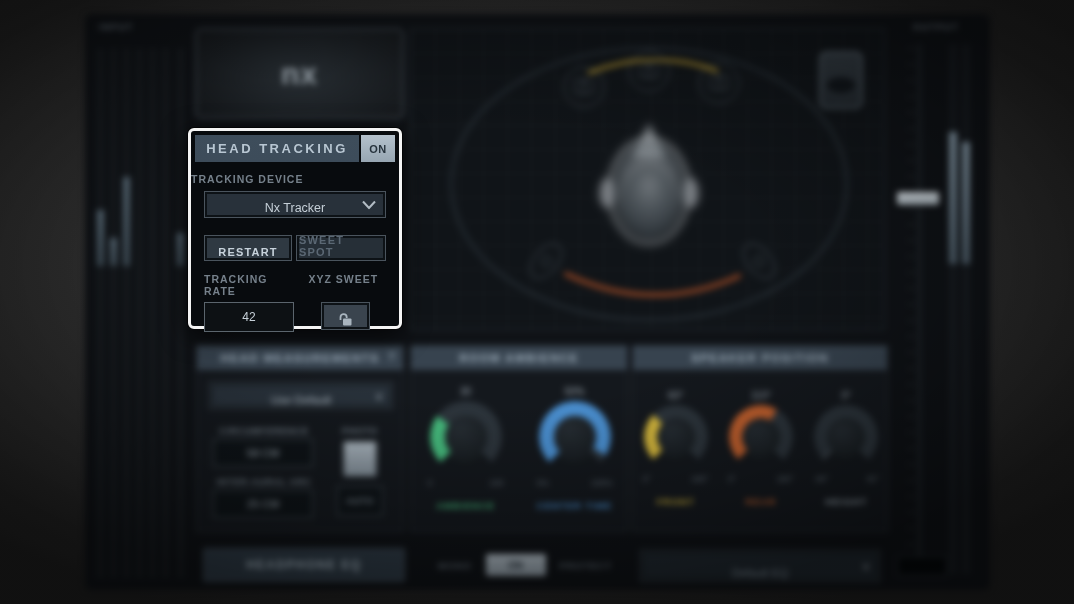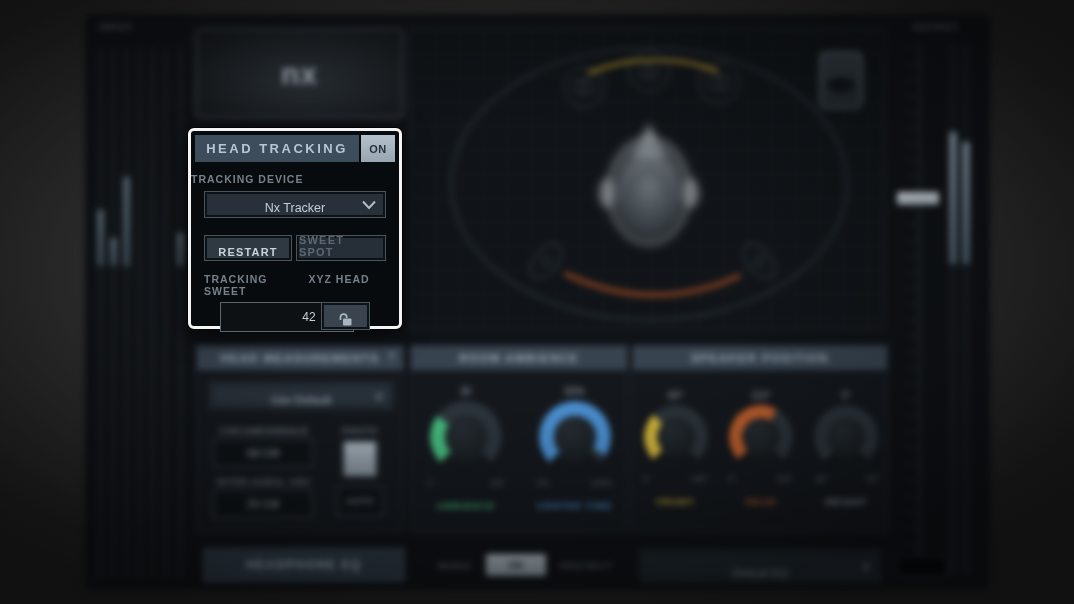--- a/index.html
+++ b/index.html
@@ -84,22 +84,22 @@
   .ht-dd .inner{color:#c5cfd7;font-size:12.5px;}
   .ht-btnrow{display:flex;justify-content:space-between;margin:17px 13px 0 13px;}
   .ht-btn{height:26px;box-sizing:border-box;}
   .ht-btn .inner{font-size:11px;font-weight:bold;letter-spacing:1.2px;}
   .ht-btn.restart{width:88px;}
   .ht-btn.restart .inner{background:#2f3942;color:#c7d2db;}
   .ht-btn.sweet{width:90px;}
   .ht-btn.sweet .inner{background:#262f37;color:#5b6874;}
   .ht-labrow{display:flex;margin:12px 13px 0 13px;}
   .ht-boxrow{position:relative;margin:5px 13px 0 13px;height:28px;}
-  .ht-rate{position:absolute;left:16px;top:0;width:88px;height:28px;border:1px solid #5b656d;background:#0d1114;
-    display:flex;align-items:center;justify-content:center;color:#c6d0d8;font-size:12px;padding-left:44px;}
+  .ht-rate{position:absolute;left:0;top:0;width:88px;height:28px;border:1px solid #5b656d;background:#0d1114;
+    display:flex;align-items:center;justify-content:center;color:#c6d0d8;font-size:12px;}
   .ht-lock{position:absolute;left:117px;top:0;width:49px;height:28px;box-sizing:border-box;}
   .ht-lock .inner{background:#3a444e;}
 </style>
 </head>
 <body>
 
 <div class="stage">
 
   <div class="blurwrap">
     <div class="plugin">
@@ -326,22 +326,22 @@
     </div>
     <div class="ht-btnrow">
       <div class="bbox ht-btn restart">
         <div class="inner">RESTART</div>
       </div>
       <div class="bbox ht-btn sweet">
         <div class="inner">SWEET SPOT</div>
       </div>
     </div>
     <div class="ht-labrow">
-      <div class="ht-lab" style="width:100px;">TRACKING SWEET</div>
-      <div class="ht-lab" style="width:82px;margin-left:10px;">XYZ HEAD</div>
+      <div class="ht-lab" style="width:100px;">TRACKING RATE</div>
+      <div class="ht-lab" style="width:82px;margin-left:10px;">XYZ SWEET</div>
     </div>
     <div class="ht-boxrow">
       <div class="ht-rate">42</div>
       <div class="bbox ht-lock">
         <div class="inner">
           <svg width="17" height="15" viewBox="0 0 17 15">
             <path d="M3.5 8 V5.2 a3.1 3.1 0 0 1 6.2 0 V6" fill="none" stroke="#a9b5bf" stroke-width="1.8"></path>
             <rect x="6" y="6.5" width="8.5" height="7" rx="1" fill="#a9b5bf"></rect>
           </svg>
         </div>

